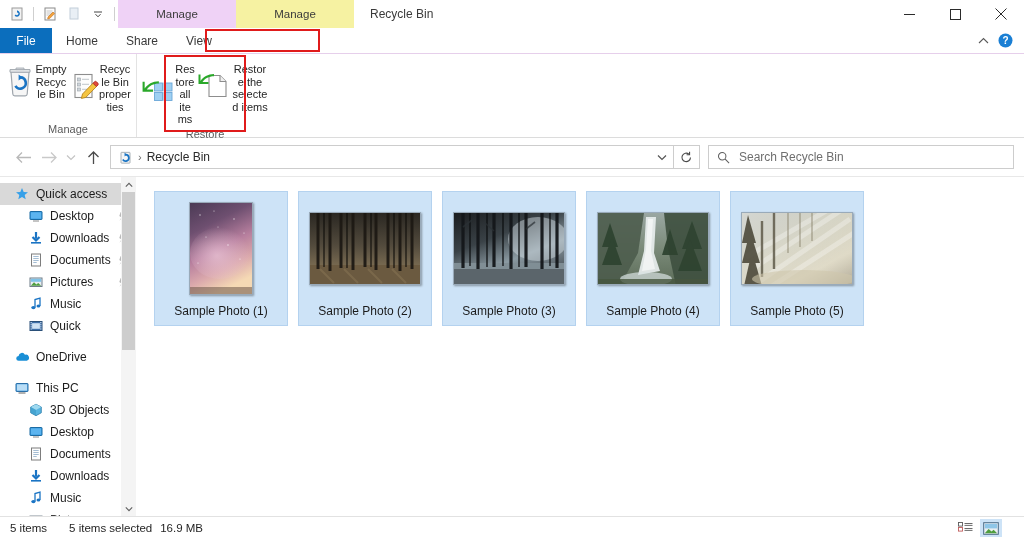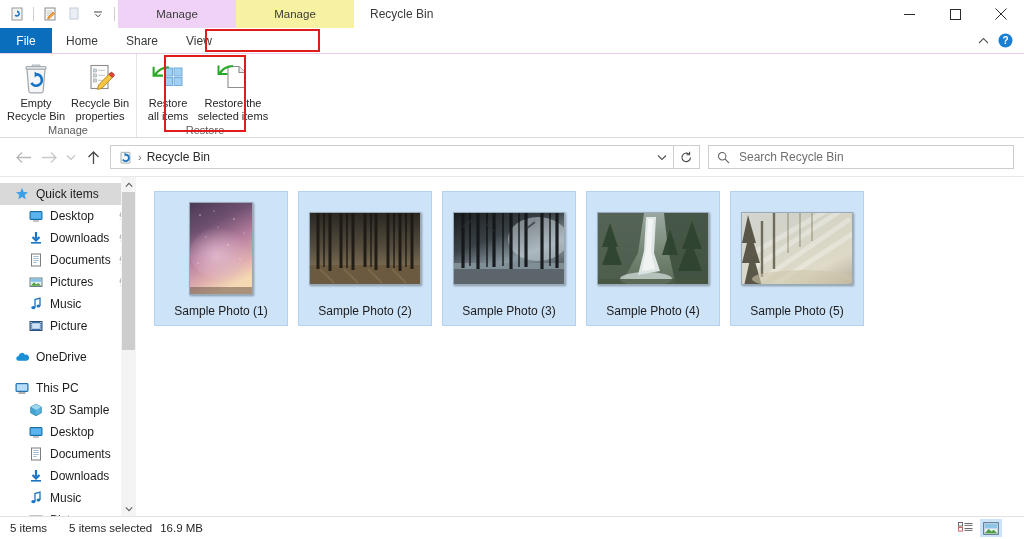--- a/index.html
+++ b/index.html
@@ -105,21 +105,21 @@
     padding: 0 2px;
   }
   .rgroup + .rgroup { border-left: 1px solid #e3e3e3; }
   .rgroup-items {
     flex: 1;
     display: flex; align-items: flex-start;
     padding-top: 5px;
   }
   .rbtn {
     width: 64px;
-    display: flex; flex-direction: column; align-items: center;
+    display: flex; flex-direction: row; align-items: center;
     padding: 2px 1px 0 1px;
     box-sizing: border-box;
   }
   .rbtn .ricon { height: 34px; display:flex; align-items:center; justify-content:center; }
   .rbtn .rlabel {
     font-size: 11px; color: #262626; line-height: 12.5px;
     text-align: center; margin-top: 2px;
     word-break: break-word;
   }
   .rgroup-title {
@@ -527,21 +527,21 @@
 
     <div class="navpane">
       <div class="nav-list">
 
         <div class="nav-row root selected">
           <span class="nav-ico">
             <svg width="14" height="14" viewBox="0 0 14 14">
                 <path d="M7 1 L8.7 5 L13 5.3 L9.7 8.1 L10.7 12.3 L7 10 L3.3 12.3 L4.3 8.1 L1 5.3 L5.3 5z" fill="#37a0e8"></path>
               </svg>
           </span>
-          <span>Quick items</span>
+          <span>Quick access</span>
         </div>
 
         <div class="nav-row child">
           <span class="nav-ico">
             <svg width="14" height="14" viewBox="0 0 14 14">
                 <rect x="1" y="2.5" width="12" height="8" rx="0.5" fill="#2b8fd6" stroke="#1b6ba3"></rect>
                 <rect x="1.8" y="3.3" width="10.4" height="6.4" fill="#5cb4ef"></rect>
                 <path d="M4 12 h6" stroke="#8a8a8a" stroke-width="1"></path>
               </svg>
           </span>
@@ -620,21 +620,21 @@
                   <rect x="1.6" y="5.2" width="1.1" height="1.1"></rect>
                   <rect x="1.6" y="7.3" width="1.1" height="1.1"></rect>
                   <rect x="1.6" y="9.4" width="1.1" height="1.1"></rect>
                   <rect x="11.3" y="3.1" width="1.1" height="1.1"></rect>
                   <rect x="11.3" y="5.2" width="1.1" height="1.1"></rect>
                   <rect x="11.3" y="7.3" width="1.1" height="1.1"></rect>
                   <rect x="11.3" y="9.4" width="1.1" height="1.1"></rect>
                 </g>
               </svg>
           </span>
-          <span>Picture</span>
+          <span>Quick</span>
         </div>
 
         <div class="nav-gap"></div>
 
         <div class="nav-row root">
           <span class="nav-ico">
             <svg width="15" height="14" viewBox="0 0 16 14">
                 <path d="M4 11 a2.6 2.6 0 0 1 -0.2 -5.2 A3.6 3.6 0 0 1 10.6 4.6 A2.8 2.8 0 0 1 12.6 11z" fill="#1a8fd6"></path>
               </svg>
           </span>
@@ -655,21 +655,21 @@
         </div>
 
         <div class="nav-row child">
           <span class="nav-ico">
             <svg width="14" height="14" viewBox="0 0 14 14">
                 <path d="M7 1.2 L12.3 4 V9.8 L7 12.7 L1.7 9.8 V4z" fill="#57b4e0" stroke="#2d7ca8" stroke-width="0.8"></path>
                 <path d="M7 1.2 L12.3 4 L7 6.9 L1.7 4z" fill="#9ed9f0"></path>
                 <path d="M7 6.9 V12.7 L1.7 9.8 V4z" fill="#3f9ecb" opacity="0.75"></path>
               </svg>
           </span>
-          <span>3D Sample</span>
+          <span>3D Objects</span>
         </div>
 
         <div class="nav-row child">
           <span class="nav-ico">
             <svg width="14" height="14" viewBox="0 0 14 14">
                 <rect x="1" y="2.5" width="12" height="8" rx="0.5" fill="#2b8fd6" stroke="#1b6ba3"></rect>
                 <rect x="1.8" y="3.3" width="10.4" height="6.4" fill="#5cb4ef"></rect>
                 <path d="M4 12 h6" stroke="#8a8a8a" stroke-width="1"></path>
               </svg>
           </span>

